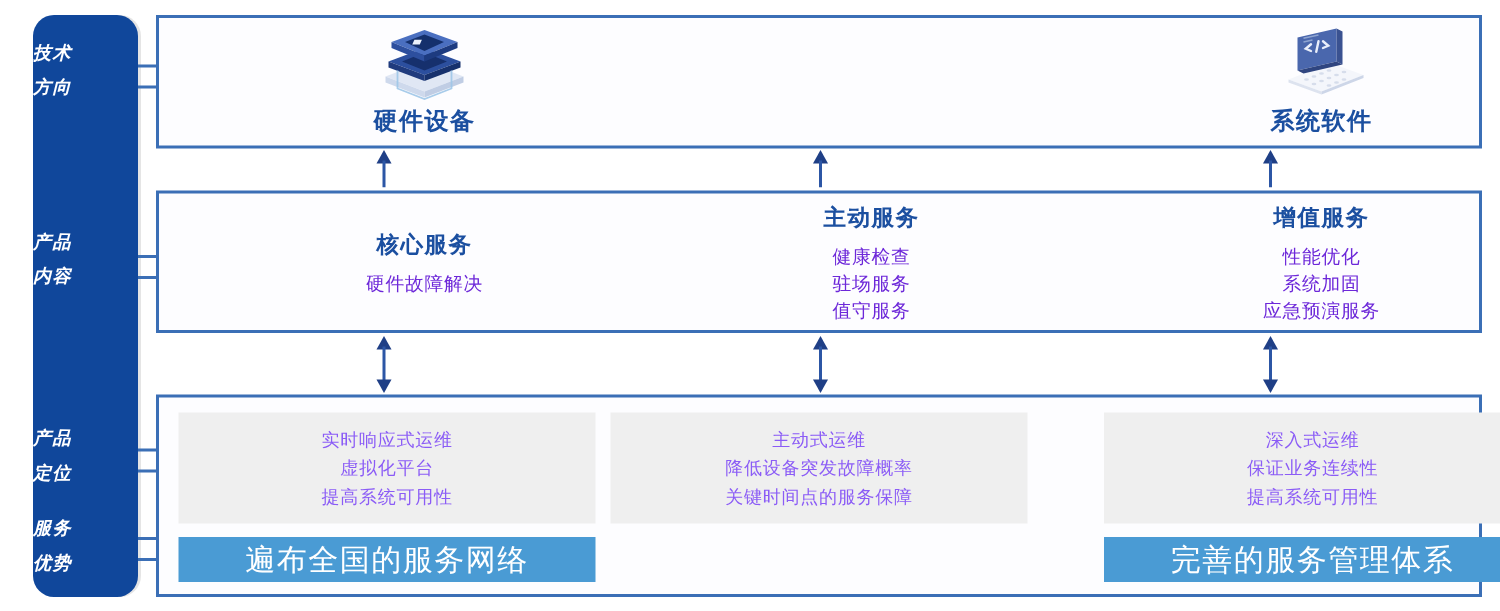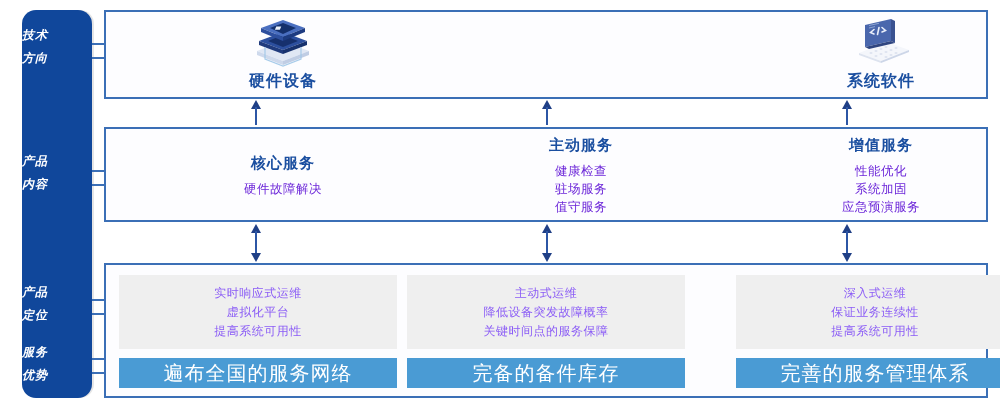--- a/index.html
+++ b/index.html
@@ -332,23 +332,20 @@
         <span class="adv-text">遍布全国的服务网络</span>
       </div>
     </div>
 
     <div class="pos-col" style="left:301px;">
       <div class="pos-gray">
         <div class="pos-line">主动式运维</div>
         <div class="pos-line">降低设备突发故障概率</div>
         <div class="pos-line">关键时间点的服务保障</div>
       </div>
-      <div class="adv-bar">
-        <span class="adv-text">完备的备件库存</span>
-      </div>
     </div>
 
     <div class="pos-col" style="left:618px;margin-left:12px;">
       <div class="pos-gray">
         <div class="pos-line">深入式运维</div>
         <div class="pos-line">保证业务连续性</div>
         <div class="pos-line">提高系统可用性</div>
       </div>
       <div class="adv-bar">
         <span class="adv-text">完善的服务管理体系</span>

